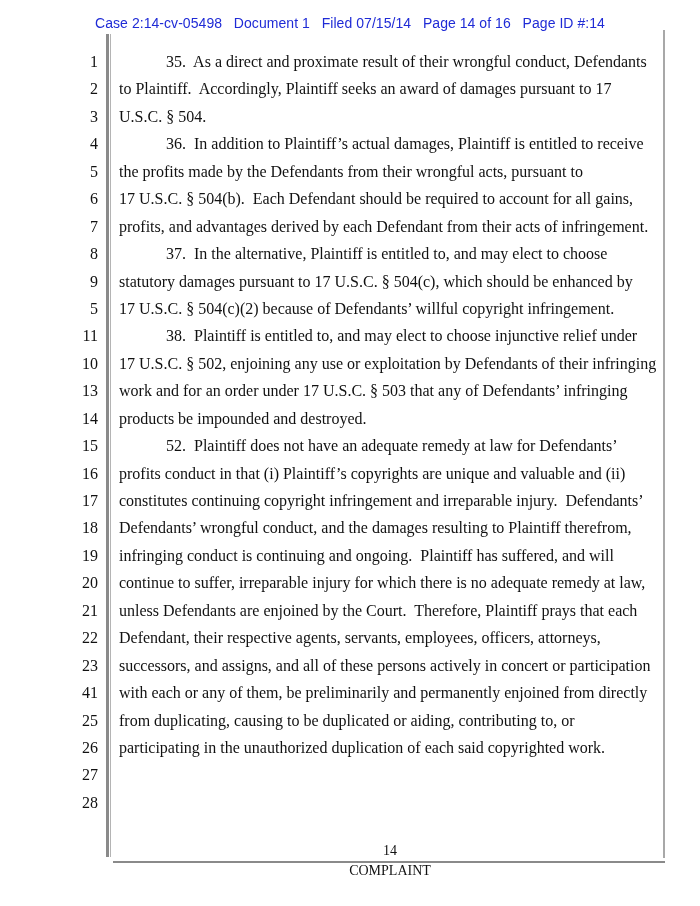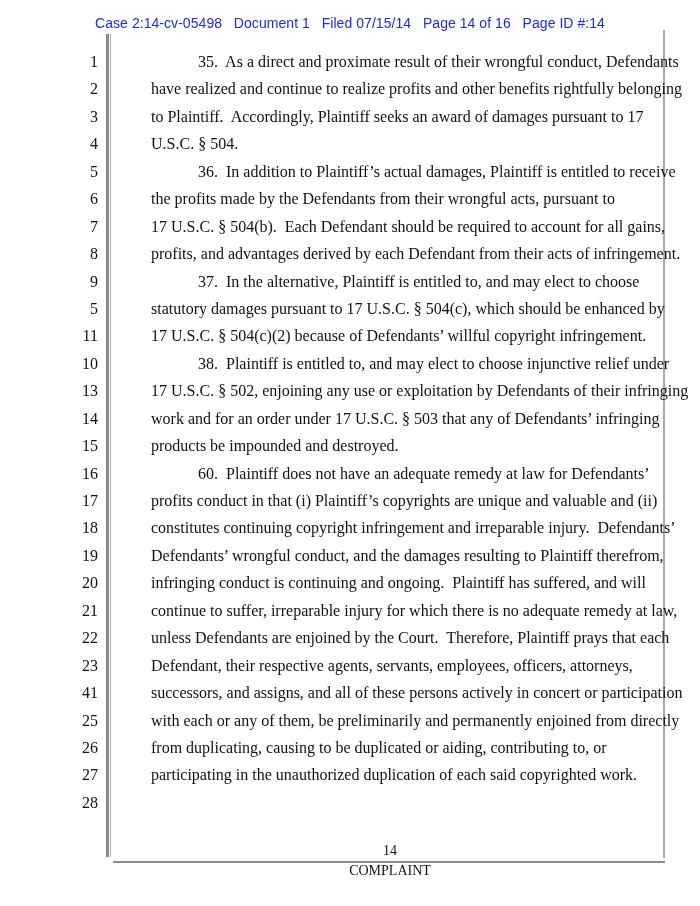--- a/index.html
+++ b/index.html
@@ -67,21 +67,20 @@
     position: absolute;
     left: 119px;
     top: 48px;
     width: 545px;
   }
   .text-line {
     height: 27.45px;
     line-height: 27.45px;
     font-size: 16px;
     white-space: pre;
-    margin-left: 32px;
   }
   .text-line.indent {
     padding-left: 47px;
   }
   .footer-rule {
     position: absolute;
     left: 113px;
     top: 861px;
     width: 552px;
     height: 2px;
@@ -139,35 +138,34 @@
     <div class="line-number">23</div>
     <div class="line-number">41</div>
     <div class="line-number">25</div>
     <div class="line-number">26</div>
     <div class="line-number">27</div>
     <div class="line-number">28</div>
   </div>
 
 <div class="body-text" id="body-text">
     <div class="text-line indent">35.  As a direct and proximate result of their wrongful conduct, Defendants</div>
-    <div class="text-line">have realized and continue to realize profits and other benefits rightfully belonging</div>
     <div class="text-line">to Plaintiff.  Accordingly, Plaintiff seeks an award of damages pursuant to 17</div>
     <div class="text-line">U.S.C. § 504.</div>
     <div class="text-line indent">36.  In addition to Plaintiff’s actual damages, Plaintiff is entitled to receive</div>
     <div class="text-line">the profits made by the Defendants from their wrongful acts, pursuant to</div>
     <div class="text-line">17 U.S.C. § 504(b).  Each Defendant should be required to account for all gains,</div>
     <div class="text-line">profits, and advantages derived by each Defendant from their acts of infringement.</div>
     <div class="text-line indent">37.  In the alternative, Plaintiff is entitled to, and may elect to choose</div>
     <div class="text-line">statutory damages pursuant to 17 U.S.C. § 504(c), which should be enhanced by</div>
     <div class="text-line">17 U.S.C. § 504(c)(2) because of Defendants’ willful copyright infringement.</div>
     <div class="text-line indent">38.  Plaintiff is entitled to, and may elect to choose injunctive relief under</div>
     <div class="text-line">17 U.S.C. § 502, enjoining any use or exploitation by Defendants of their infringing</div>
     <div class="text-line">work and for an order under 17 U.S.C. § 503 that any of Defendants’ infringing</div>
     <div class="text-line">products be impounded and destroyed.</div>
-    <div class="text-line indent">60.  Plaintiff does not have an adequate remedy at law for Defendants’</div>
+    <div class="text-line indent">52.  Plaintiff does not have an adequate remedy at law for Defendants’</div>
     <div class="text-line">profits conduct in that (i) Plaintiff’s copyrights are unique and valuable and (ii)</div>
     <div class="text-line">constitutes continuing copyright infringement and irreparable injury.  Defendants’</div>
     <div class="text-line">Defendants’ wrongful conduct, and the damages resulting to Plaintiff therefrom,</div>
     <div class="text-line">infringing conduct is continuing and ongoing.  Plaintiff has suffered, and will</div>
     <div class="text-line">continue to suffer, irreparable injury for which there is no adequate remedy at law,</div>
     <div class="text-line">unless Defendants are enjoined by the Court.  Therefore, Plaintiff prays that each</div>
     <div class="text-line">Defendant, their respective agents, servants, employees, officers, attorneys,</div>
     <div class="text-line">successors, and assigns, and all of these persons actively in concert or participation</div>
     <div class="text-line">with each or any of them, be preliminarily and permanently enjoined from directly</div>
     <div class="text-line">from duplicating, causing to be duplicated or aiding, contributing to, or</div>

